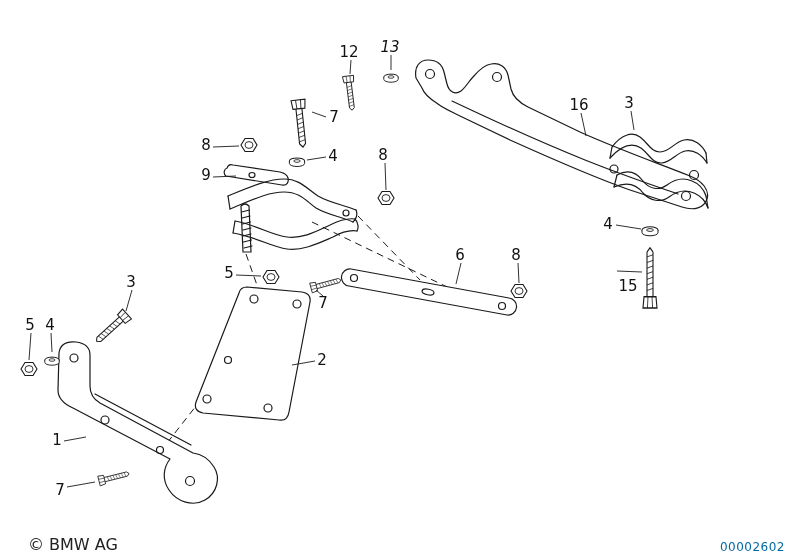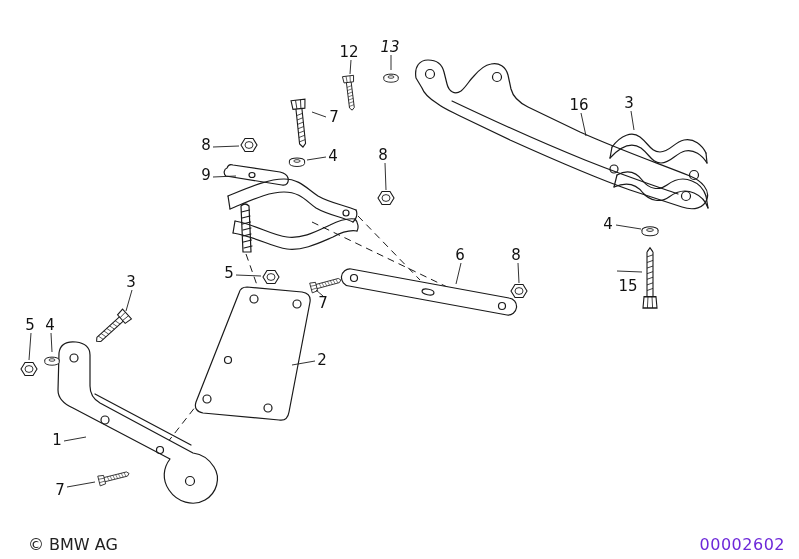--- a/index.html
+++ b/index.html
@@ -19,21 +19,21 @@
     position:absolute;transform:translate(-50%,-50%);
     font:400 15px "DejaVu Sans", sans-serif;color:#111111;
     cursor:pointer;user-select:none;line-height:1;
   }
   .copyright{
     position:absolute;left:28px;bottom:5px;
     font-size:16px;color:#222222;
   }
   .part-number{
     position:absolute;right:14px;bottom:5px;
-    font-size:16px;color:#6d28d9;letter-spacing:0.5px;
+    font-size:12px;color:#0369a1;letter-spacing:0.5px;
   }
 </style>
 </head>
 <body>
 
 <div class="stage">
   <svg width="799" height="559" viewBox="0 0 799 559">
 
     <defs>
       <g id="g-bolt">

